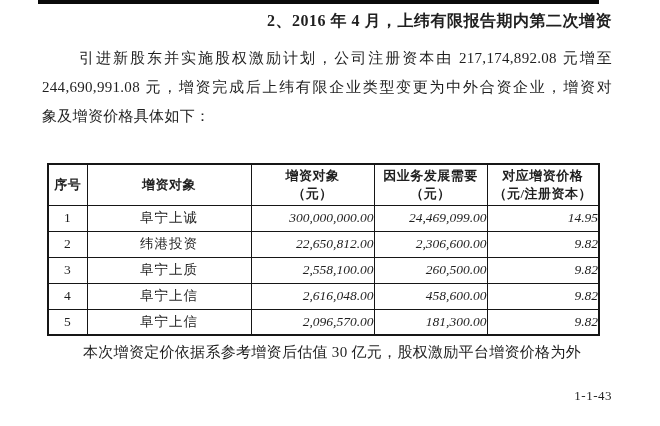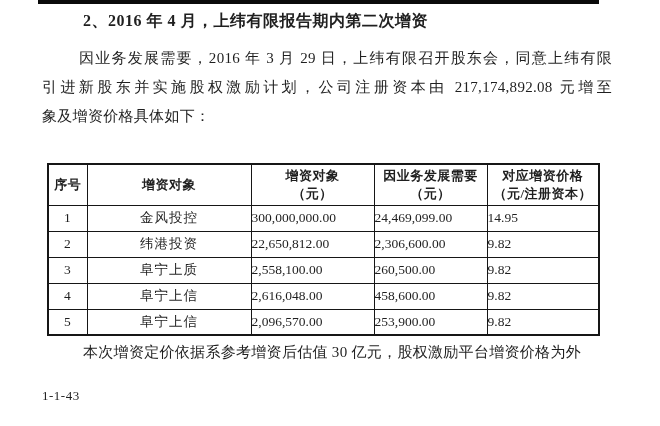--- a/index.html
+++ b/index.html
@@ -18,20 +18,21 @@
     background: #0a0a0a;
   }
   .doc-title {
     position: absolute;
     left: 83px; top: 11px;
     width: 529px;
     font-size: 16px;
     font-weight: bold;
     letter-spacing: 0.5px;
     white-space: nowrap;
+    text-align: right;
   }
   .para {
     position: absolute;
     left: 42px; top: 44px;
     width: 570px;
     font-size: 15px;
   }
   .para .pline {
     line-height: 29px;
     height: 29px;
@@ -71,50 +72,50 @@
     white-space: pre-line;
     letter-spacing: 0.5px;
   }
   table.inc-table td {
     height: 26px;
     font-size: 13.5px;
     vertical-align: middle;
     padding: 0;
   }
   td.c { text-align: center; letter-spacing: 1px; }
-  td.num { text-align: left; padding-right: 12px; }
+  td.num { text-align: right; padding-right: 12px; font-style: italic; }
   .closing {
     position: absolute;
     left: 42px; top: 341px;
     width: 570px;
     font-size: 15px;
     line-height: 22px;
     text-indent: 41px;
     letter-spacing: 0.3px;
     white-space: nowrap;
   }
   .page-number {
     position: absolute;
     left: 42px; top: 388px;
     width: 570px;
-    text-align: left;
+    text-align: right;
     font-size: 13px;
     letter-spacing: 0.5px;
   }
 </style>
 </head>
 <body>
 
 <div class="topbar"></div>
 
 <div class="doc-title">2、2016 年 4 月，上纬有限报告期内第二次增资</div>
 
 <div class="para">
-  <div class="pline">因业务发展需要，2016 年 3 月 29 日，上纬有限召开股东会，同意上纬有限</div>
   <div class="pline">引进新股东并实施股权激励计划，公司注册资本由 217,174,892.08 元增至</div>
+  <div class="pline">244,690,991.08 元，增资完成后上纬有限企业类型变更为中外合资企业，增资对</div>
   <div class="pline">象及增资价格具体如下：</div>
 </div>
 
 <table class="inc-table">
   <colgroup>
     <col class="col-no">
       <col class="col-name">
       <col class="col-amount">
       <col class="col-capital">
       <col class="col-price">
@@ -127,21 +128,21 @@
 （元）</th>
       <th>因业务发展需要
 （元）</th>
       <th>对应增资价格
 （元/注册资本）</th>
     </tr>
   </thead>
   <tbody>
     <tr>
       <td class="c">1</td>
-      <td class="c">金风投控</td>
+      <td class="c">阜宁上诚</td>
       <td class="num">300,000,000.00</td>
       <td class="num">24,469,099.00</td>
       <td class="num">14.95</td>
     </tr>
     <tr>
       <td class="c">2</td>
       <td class="c">纬港投资</td>
       <td class="num">22,650,812.00</td>
       <td class="num">2,306,600.00</td>
       <td class="num">9.82</td>
@@ -157,21 +158,21 @@
       <td class="c">4</td>
       <td class="c">阜宁上信</td>
       <td class="num">2,616,048.00</td>
       <td class="num">458,600.00</td>
       <td class="num">9.82</td>
     </tr>
     <tr>
       <td class="c">5</td>
       <td class="c">阜宁上信</td>
       <td class="num">2,096,570.00</td>
-      <td class="num">253,900.00</td>
+      <td class="num">181,300.00</td>
       <td class="num">9.82</td>
     </tr>
   </tbody>
 </table>
 
 <div class="closing">本次增资定价依据系参考增资后估值 30 亿元，股权激励平台增资价格为外</div>
 
 <div class="page-number">1-1-43</div>
 
 </body></html>

